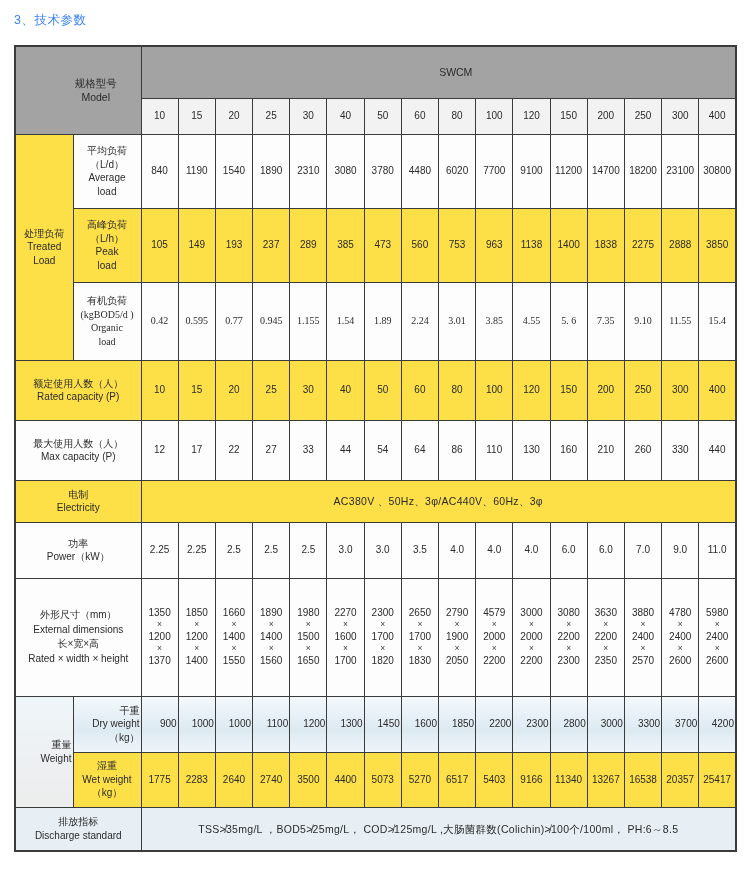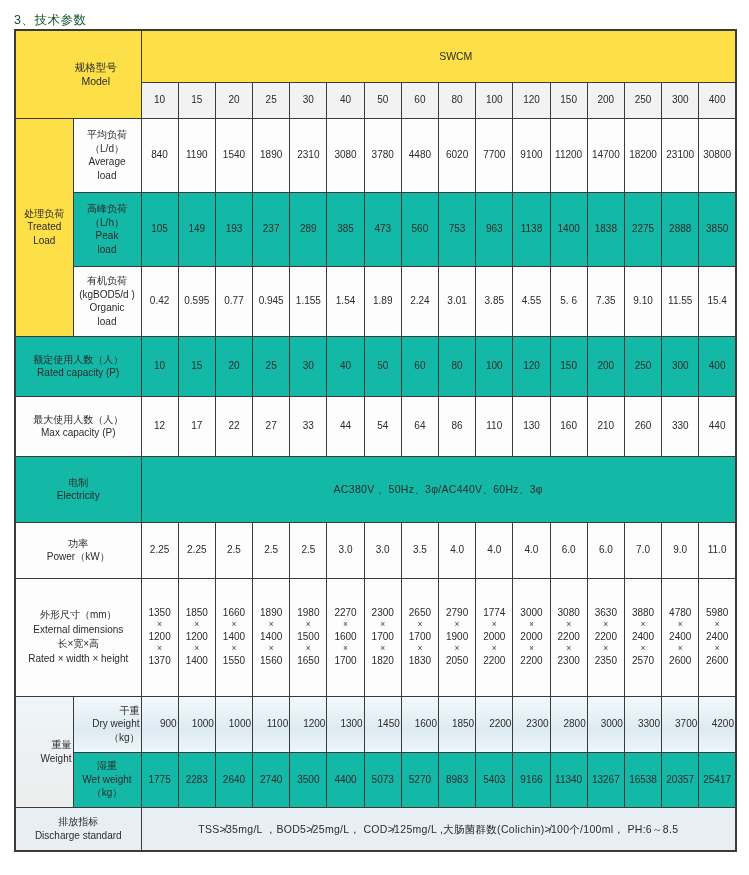--- a/index.html
+++ b/index.html
@@ -1,55 +1,55 @@
 <!DOCTYPE html>
 <html><head>
 <meta charset="utf-8">
 <style>
   html,body{margin:0;padding:0;}
   body{
     width:749px;height:875px;background:#ffffff;overflow:hidden;
     font-family:"Liberation Sans","DejaVu Sans",sans-serif;color:#2b2b2b;
   }
   .heading{
-    font-size:12.5px;color:#14532d;margin:12px 0 0 14px;letter-spacing:.5px;
+    font-size:12.5px;color:#3b82f6;margin:12px 0 16px 14px;letter-spacing:.5px;
   }
   table.spec{
     border-collapse:collapse;table-layout:fixed;margin-left:14px;
     width:723px;border:2px solid #3b3b3b;
   }
   .spec th,.spec td{
     border:1px solid #3b3b3b;text-align:center;vertical-align:middle;
     padding:2px 1px;font-weight:normal;font-size:10px;line-height:1.35;
     overflow:hidden;
   }
   .spec col.c-group{width:58px;}
   .spec col.c-sublabel{width:68px;}
   
   tr.swcm-row{height:52px;}
-  tr.swcm-row th{background:#fde047;font-size:10.5px;padding-left:36px;}
+  tr.swcm-row th{background:#a3a3a3;font-size:10.5px;padding-left:36px;}
   tr.models-row{height:36px;}
   tr.models-row th{background:#f2f2f2;}
   .label-head{background:#ececec;font-size:10.5px;}
   
   .group-cell,.label-cell{font-size:10.2px;line-height:1.4;}
   .group-cell{background:#fdfdfe;}
   .group-cell.wm{background:linear-gradient(180deg,#eef5f9 0%,#e9eef1 45%,#ececec 100%);}
   
   tr.bg-white td{background:#fdfdfe;}
-  tr.bg-gray td{background:#14b8a6;}
+  tr.bg-gray td{background:#fde047;}
   tr.bg-wm td{background:linear-gradient(180deg,#f4f9fc 0%,#ddeaf2 60%,#eef5f9 100%);text-align:right;}
   tr.bg-blue td{background:#e7eff4;}
   tr.bg-white td.group-cell,tr.bg-gray td.group-cell{background:#fde047;}
   tr.bg-wm td.group-cell{background:linear-gradient(180deg,#eef5f9 0%,#ececec 100%);margin-top:10px;}
   
   tr.row-average-load,tr.row-peak-load{height:74px;}
-  tr.row-organic-load{height:70px;}
+  tr.row-organic-load{height:78px;font-family:Liberation Serif, serif;}
   tr.row-rated-capacity,tr.row-max-capacity{height:60px;}
-  tr.row-electricity{height:66px;}
+  tr.row-electricity{height:42px;}
   tr.row-power{height:56px;}
   tr.row-dimensions{height:118px;}
   tr.row-dry-weight{height:56px;}
   tr.row-wet-weight{height:55px;}
   tr.row-discharge{height:44px;}
   
   td.span-cell{font-size:10.5px;letter-spacing:.3px;}
   tr.row-dimensions td div{line-height:1.45;}
   tr.row-dimensions td div.times{font-size:8.5px;color:#3f3f3f;line-height:1.1;}
   .label-cell div,.group-cell div,.label-head div{white-space:nowrap;}
@@ -322,21 +322,21 @@
           <div>1830</div>
         </td>
         <td>
           <div>2790</div>
           <div class="times">×</div>
           <div>1900</div>
           <div class="times">×</div>
           <div>2050</div>
         </td>
         <td>
-          <div>1774</div>
+          <div>4579</div>
           <div class="times">×</div>
           <div>2000</div>
           <div class="times">×</div>
           <div>2200</div>
         </td>
         <td>
           <div>3000</div>
           <div class="times">×</div>
           <div>2000</div>
           <div class="times">×</div>
@@ -412,21 +412,21 @@
           <div>（kg）</div>
         </td>
         <td>1775</td>
         <td>2283</td>
         <td>2640</td>
         <td>2740</td>
         <td>3500</td>
         <td>4400</td>
         <td>5073</td>
         <td>5270</td>
-        <td>8983</td>
+        <td>6517</td>
         <td>5403</td>
         <td>9166</td>
         <td>11340</td>
         <td>13267</td>
         <td>16538</td>
         <td>20357</td>
         <td>25417</td>
       </tr>
       <tr class="row-discharge bg-blue">
         <td class="label-cell" colspan="2">

